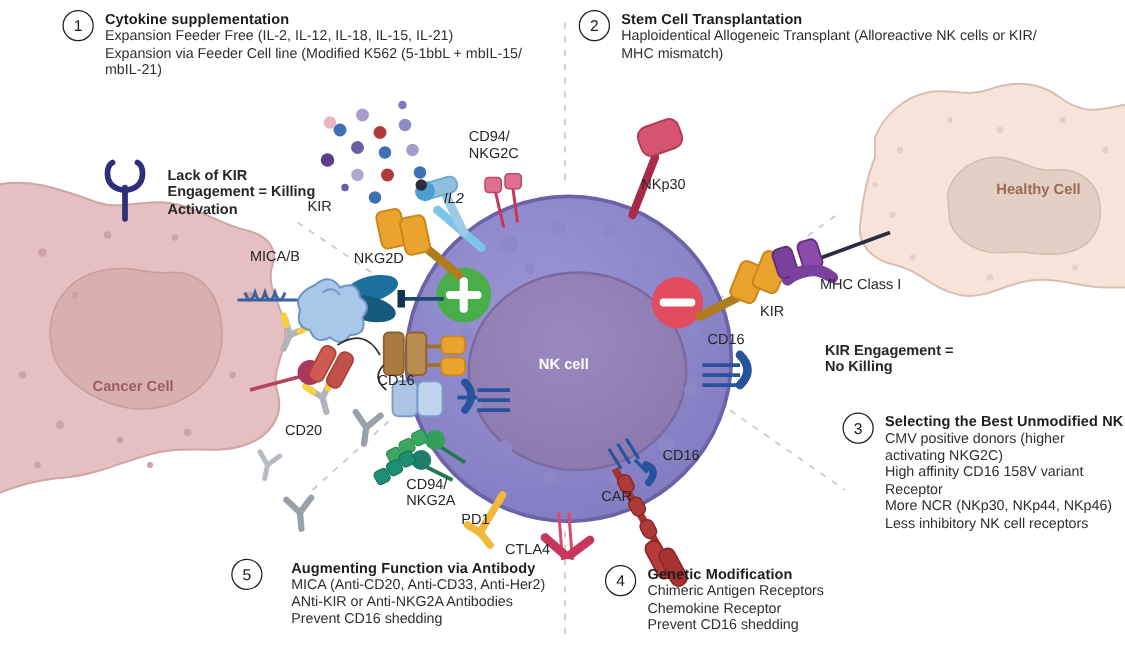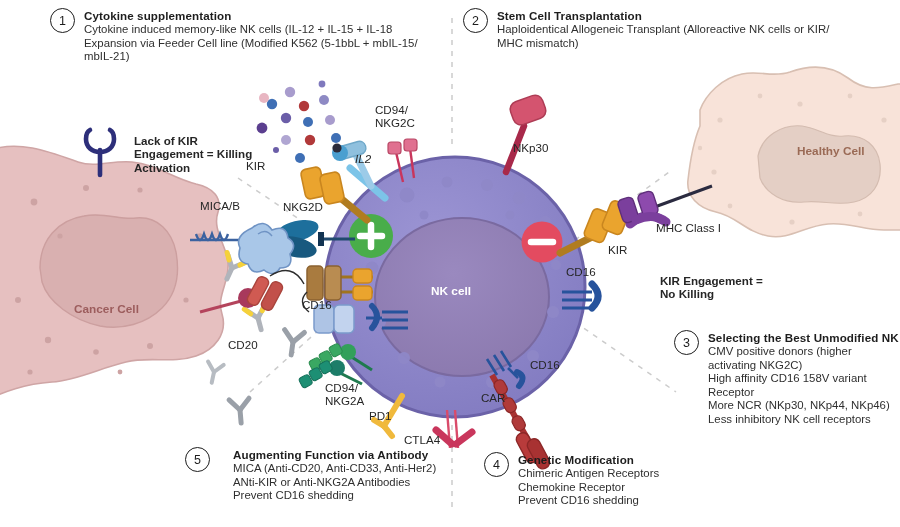--- a/index.html
+++ b/index.html
@@ -324,21 +324,21 @@
     <g>
       <path d="M506,172 L524,126" stroke="#a8294a" stroke-width="6.5" stroke-linecap="round"></path>
       <rect x="511" y="98" width="34" height="24" rx="8" fill="#d4546f" stroke="#ae3c55" stroke-width="1.5" transform="rotate(-20 528 110)"></rect>
     </g>
   </svg>
 
   <div class="callout" style="left:50px;top:8px;">
     <div class="bullet">1</div>
     <div class="ctext">
       <div class="ctitle">Cytokine supplementation</div>
-      <div class="cline">Cytokine induced memory-like NK cells (IL-12 + IL-15 + IL-18</div>
+      <div class="cline">Expansion Feeder Free (IL-2, IL-12, IL-18, IL-15, IL-21)</div>
       <div class="cline">Expansion via Feeder Cell line (Modified K562 (5-1bbL + mbIL-15/</div>
       <div class="cline">mbIL-21)</div>
     </div>
   </div>
 
   <div class="callout" style="left:463px;top:8px;">
     <div class="bullet">2</div>
     <div class="ctext">
       <div class="ctitle">Stem Cell Transplantation</div>
       <div class="cline">Haploidentical Allogeneic Transplant (Alloreactive NK cells or KIR/</div>

